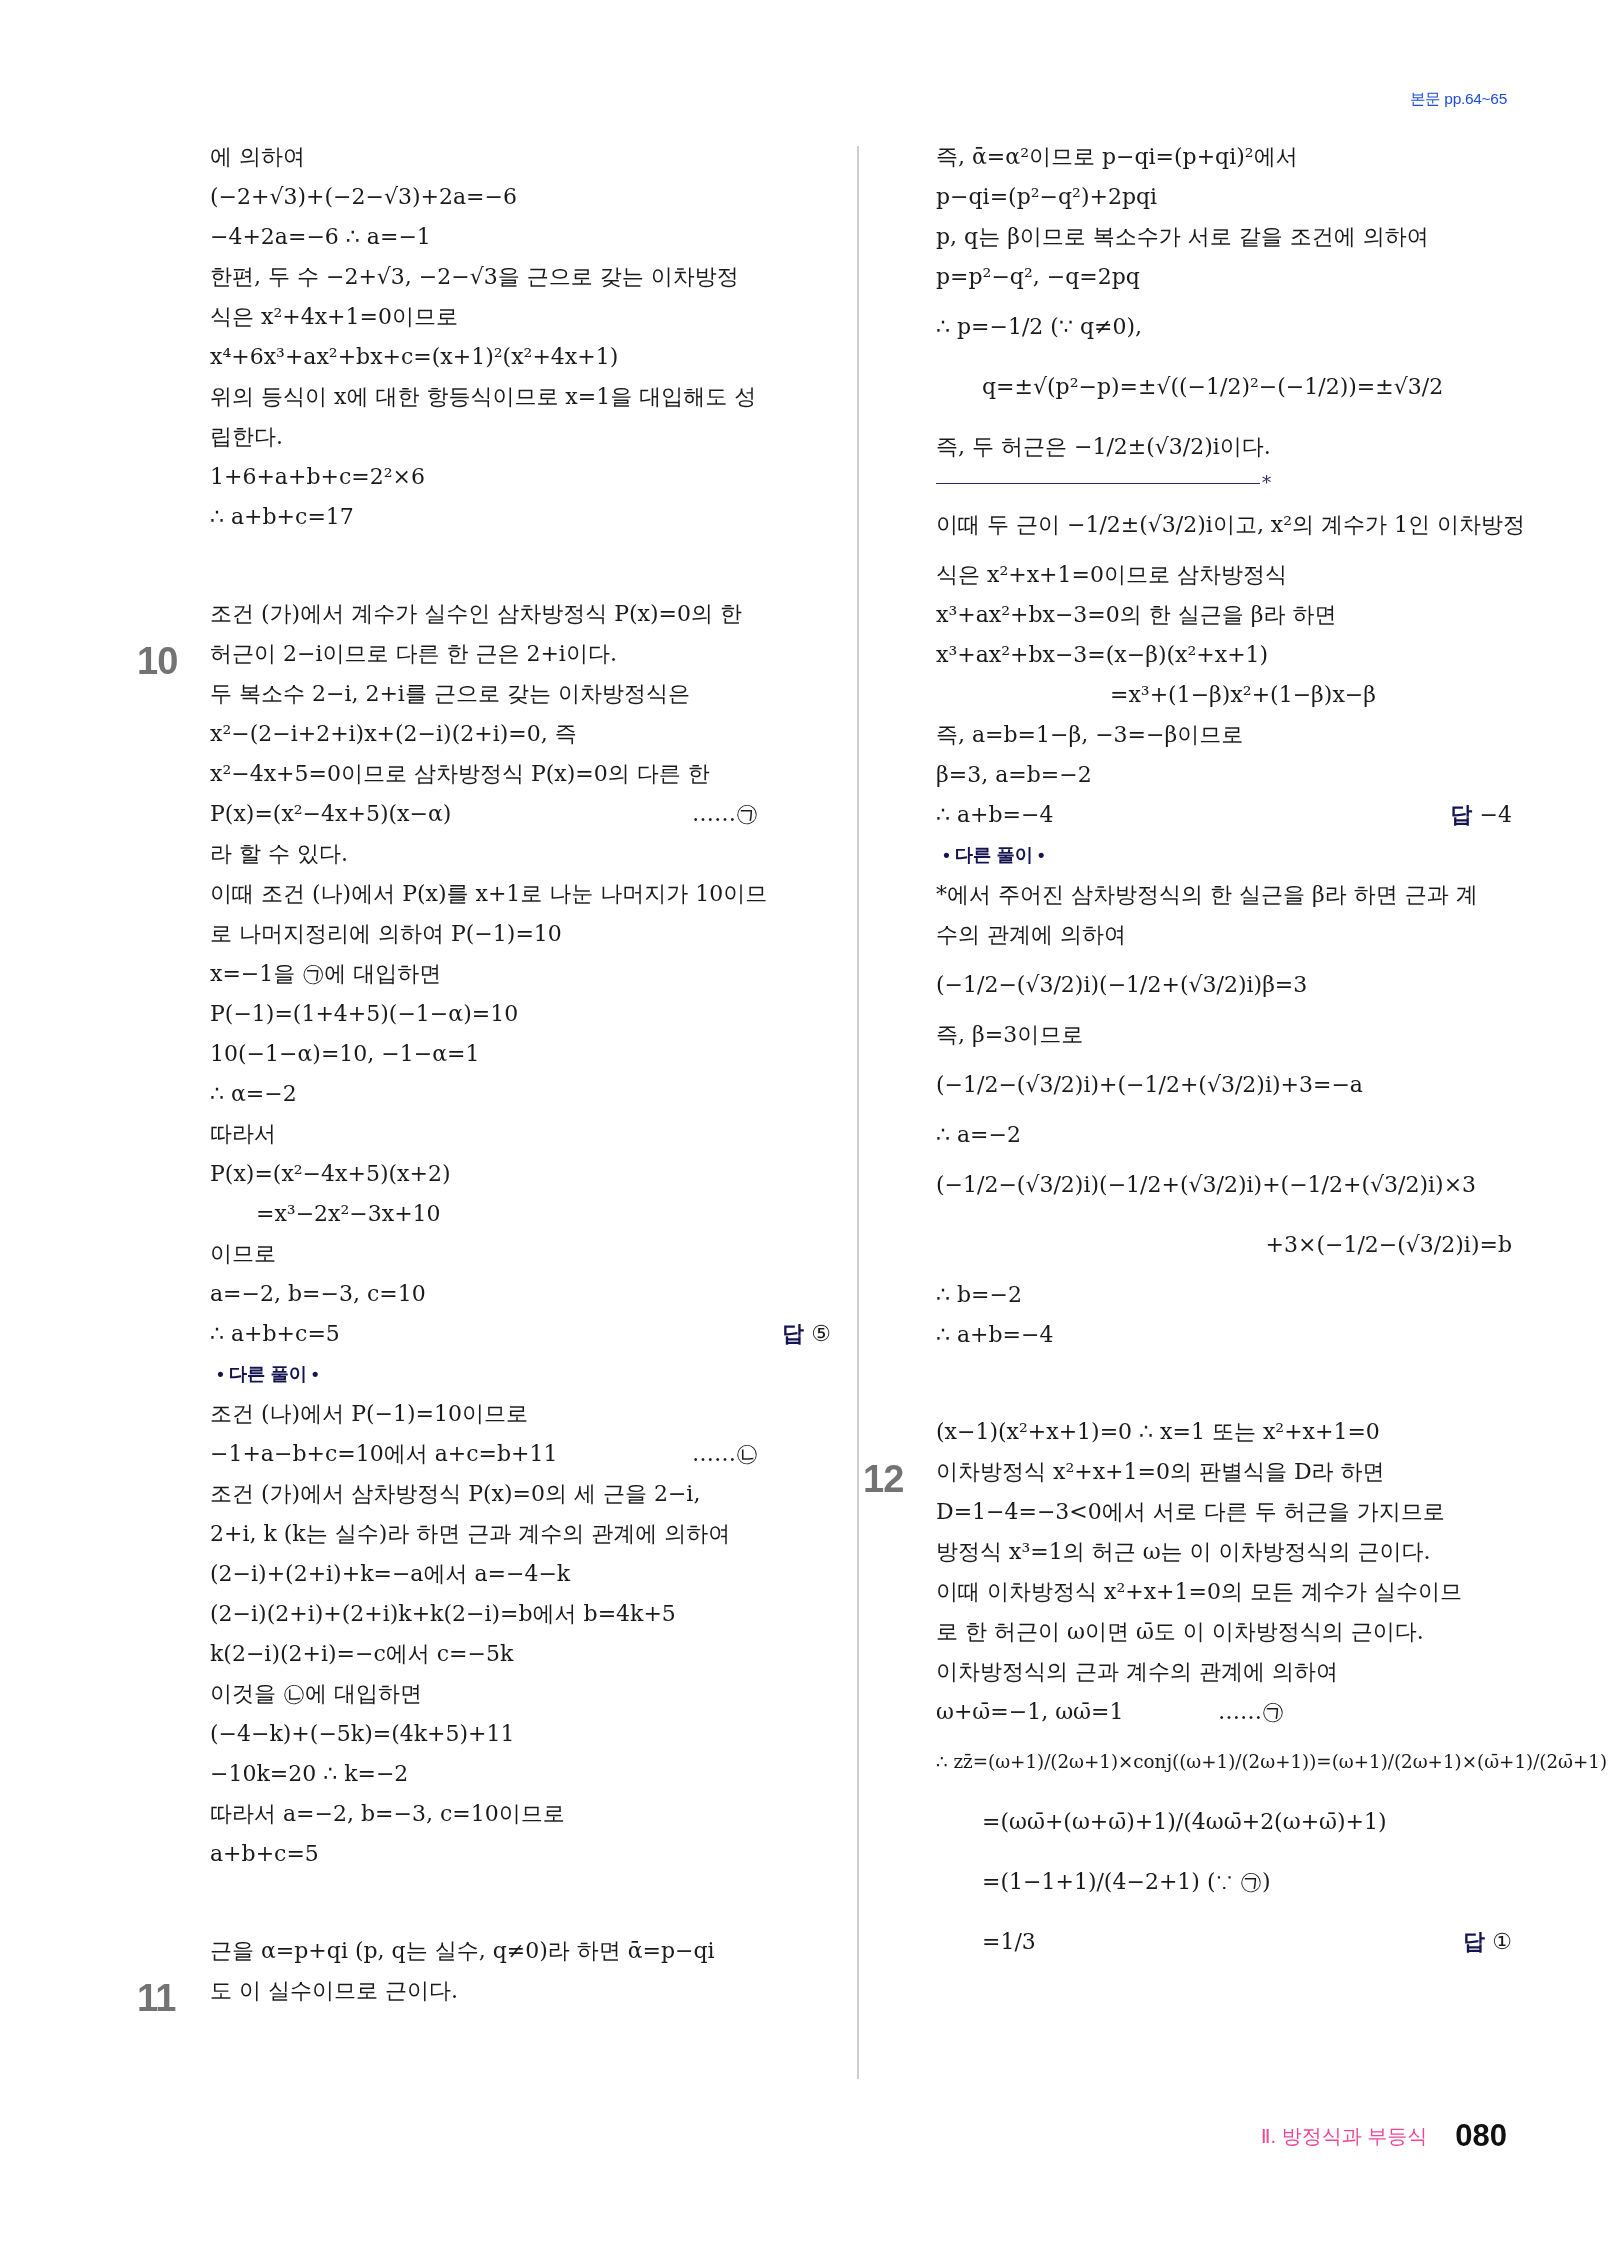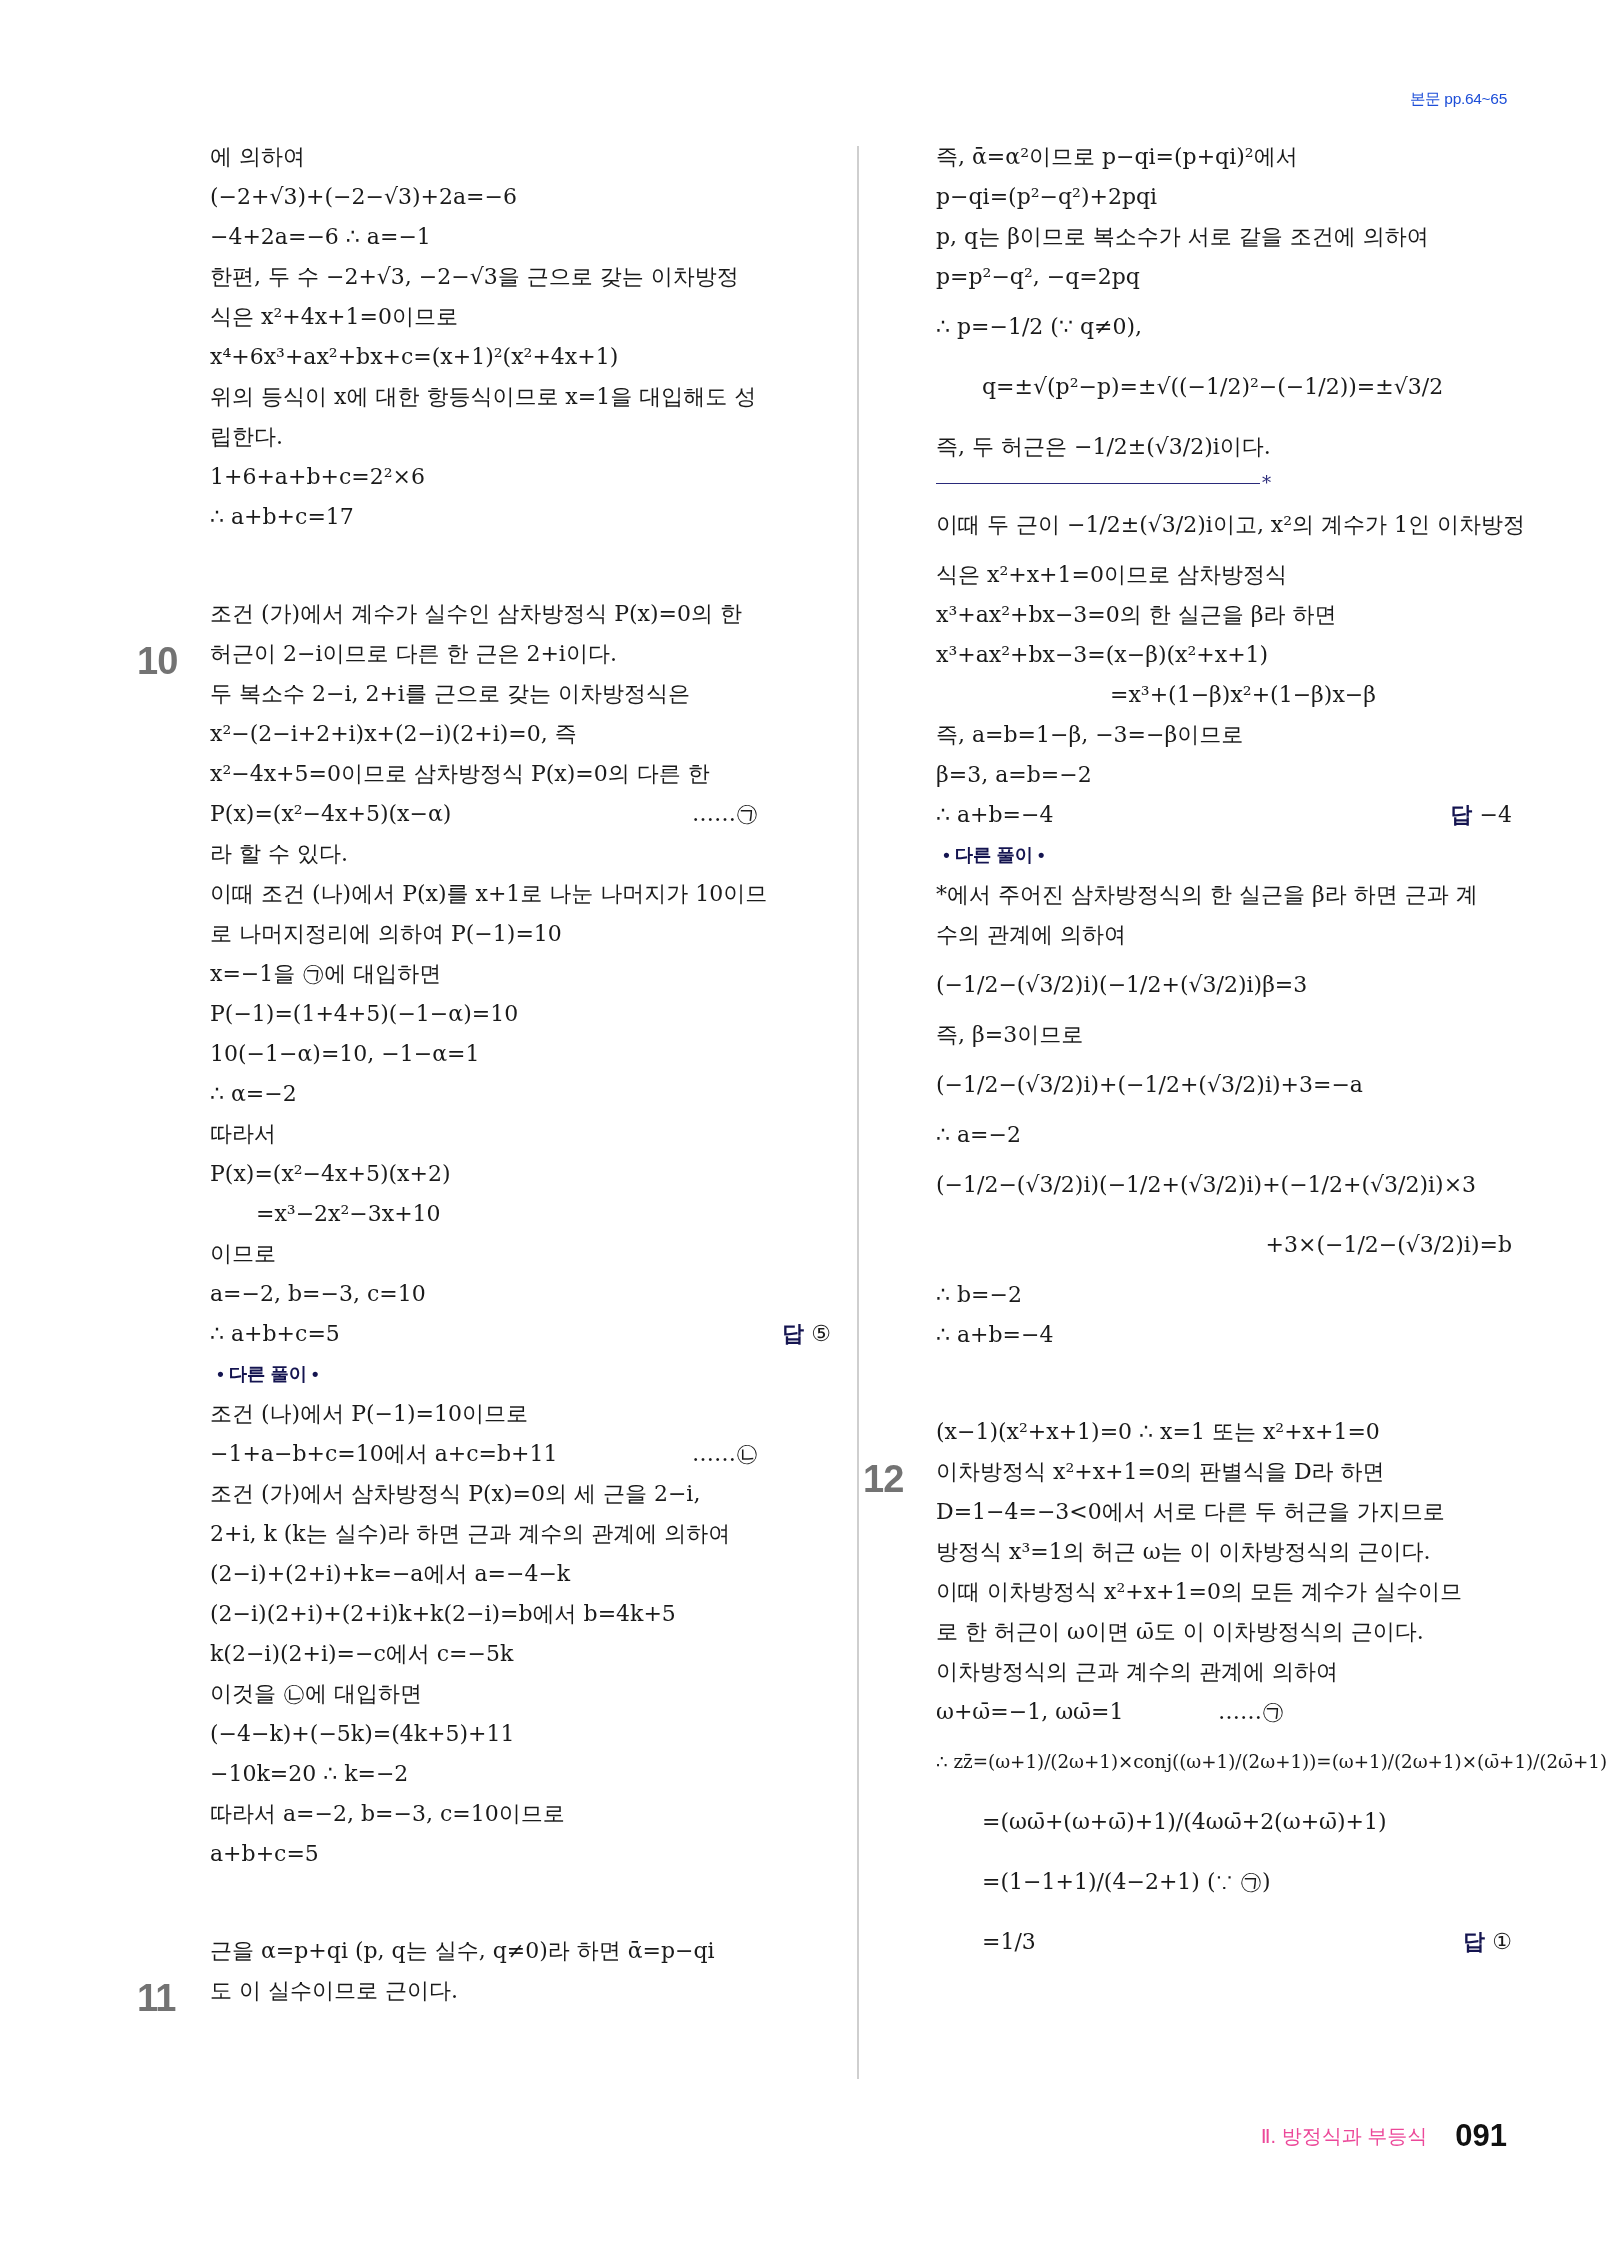--- a/index.html
+++ b/index.html
@@ -171,15 +171,15 @@
       <span>=1/3</span>
       <span class="ans">
         <span class="ans-label">답</span><span>①</span>
       </span>
     </div>
   </div>
 </div>
 
 <div class="footer">
   <span class="chapter">Ⅱ. 방정식과 부등식</span>
-  <span class="pageno">091</span>
+  <span class="pageno">080</span>
 </div>
 
 
 </body></html>

